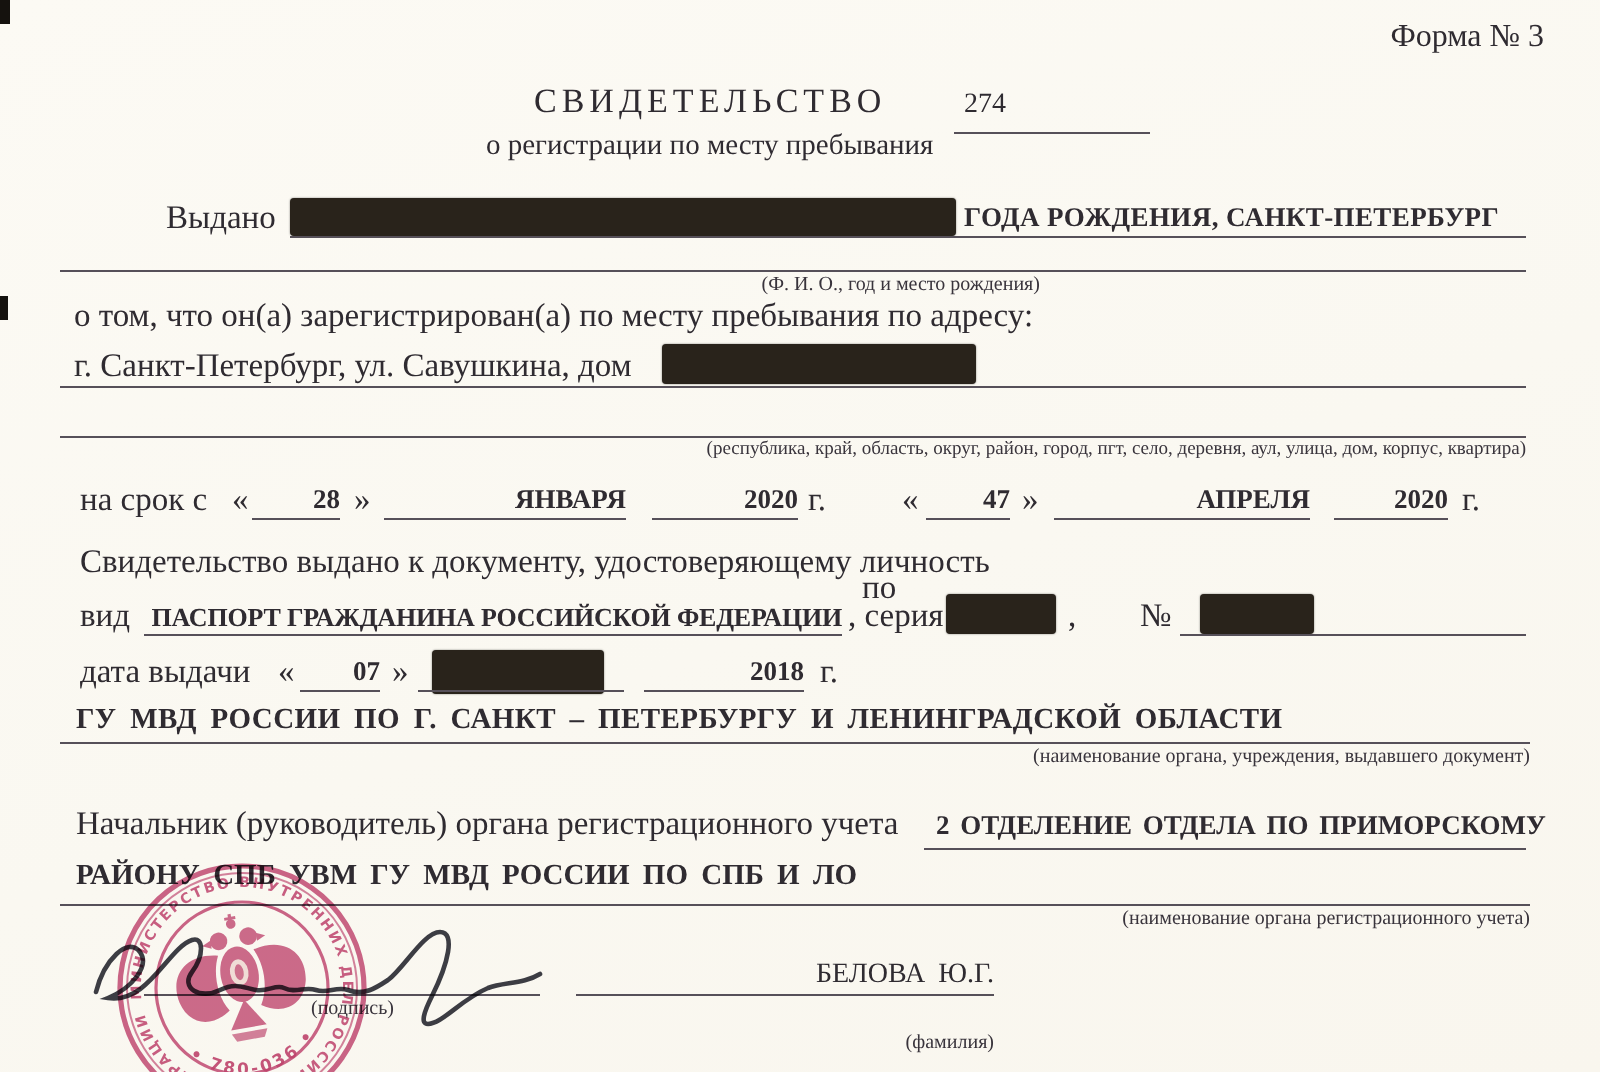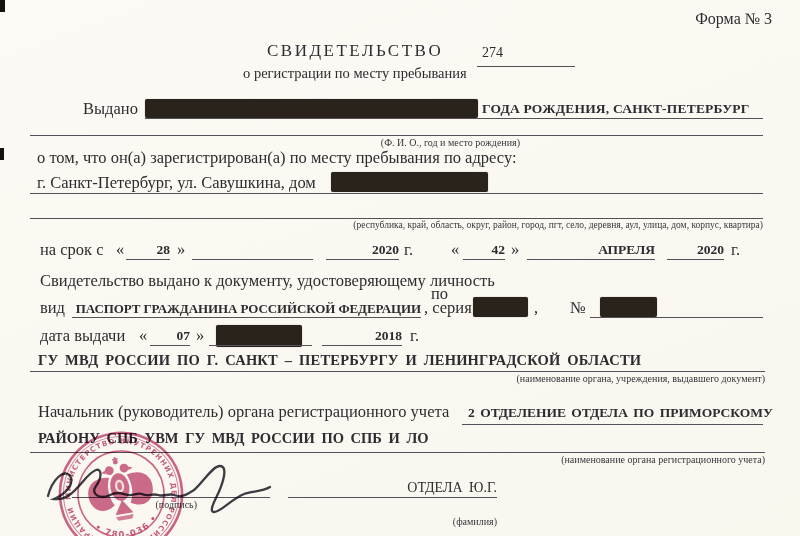--- a/index.html
+++ b/index.html
@@ -56,27 +56,28 @@
   <div class="bar" style="left:331px;top:172px;width:157px;height:20px;"></div>
   <div class="ln" style="left:30px;width:733px;top:193px;"></div>
   <div class="ln" style="left:30px;width:733px;top:218px;"></div>
   <div class="cap ctr" style="left:30px;width:733px;top:221px;font-size:9.5px;">(республика, край, область, округ, район, город, пгт, село, деревня, аул, улица, дом, корпус, квартира)</div>
 
   <div class="t" style="left:40px;top:241px;font-size:16.5px;">на срок с</div>
   <div class="t" style="left:116px;top:241px;font-size:16.5px;">«</div>
   <div class="t ctr bold" style="left:126px;width:44px;top:243px;font-size:13.5px;">28</div>
   <div class="ln" style="left:126px;width:44px;top:259px;"></div>
   <div class="t" style="left:177px;top:241px;font-size:16.5px;">»</div>
+  <div class="t ctr bold" style="left:192px;width:121px;top:243px;font-size:13.5px;">ЯНВАРЯ</div>
   <div class="ln" style="left:192px;width:121px;top:259px;"></div>
   <div class="t ctr bold" style="left:326px;width:73px;top:243px;font-size:13.5px;">2020</div>
   <div class="ln" style="left:326px;width:73px;top:259px;"></div>
   <div class="t" style="left:404px;top:241px;font-size:16.5px;">г.</div>
   <div class="t" style="left:431px;top:241px;font-size:16.5px;margin-top:44px;">по</div>
   <div class="t" style="left:451px;top:241px;font-size:16.5px;">«</div>
-  <div class="t ctr bold" style="left:463px;width:42px;top:243px;font-size:13.5px;">42</div>
+  <div class="t ctr bold" style="left:463px;width:42px;top:243px;font-size:13.5px;">47</div>
   <div class="ln" style="left:463px;width:42px;top:259px;"></div>
   <div class="t" style="left:511px;top:241px;font-size:16.5px;">»</div>
   <div class="t ctr bold" style="left:527px;width:128px;top:243px;font-size:13.5px;">АПРЕЛЯ</div>
   <div class="ln" style="left:527px;width:128px;top:259px;"></div>
   <div class="t ctr bold" style="left:667px;width:57px;top:243px;font-size:13.5px;">2020</div>
   <div class="ln" style="left:667px;width:57px;top:259px;"></div>
   <div class="t" style="left:731px;top:241px;font-size:16.5px;">г.</div>
 
   <div class="t" style="left:40px;top:272px;font-size:16.5px;">Свидетельство выдано к документу, удостоверяющему личность</div>
 
@@ -107,21 +108,21 @@
 
   <div class="t" style="left:38px;top:403px;font-size:16.5px;">Начальник (руководитель) органа регистрационного учета</div>
   <div class="t" style="left:468px;top:406px;font-size:13.5px;font-weight:600;word-spacing:2px;">2 ОТДЕЛЕНИЕ ОТДЕЛА ПО ПРИМОРСКОМУ</div>
   <div class="ln" style="left:462px;width:301px;top:424px;"></div>
   <div class="t" style="left:38px;top:431px;font-size:14.5px;font-weight:600;word-spacing:3px;">РАЙОНУ СПБ УВМ ГУ МВД РОССИИ ПО СПБ И ЛО</div>
   <div class="ln" style="left:30px;width:735px;top:452px;"></div>
   <div class="cap ctr" style="left:30px;width:735px;top:455px;font-size:10px;">(наименование органа регистрационного учета)</div>
 
   <div class="ln" style="left:72px;width:198px;top:497px;"></div>
   <div class="cap ctr" style="left:117px;width:80px;top:500px;font-size:10px;">(подпись)</div>
-  <div class="t ctr" style="left:288px;width:209px;top:480px;font-size:14px;word-spacing:3px;">ОТДЕЛА Ю.Г.</div>
+  <div class="t ctr" style="left:288px;width:209px;top:480px;font-size:14px;word-spacing:3px;">БЕЛОВА Ю.Г.</div>
   <div class="ln" style="left:288px;width:209px;top:497px;"></div>
   <div class="cap ctr" style="left:288px;width:209px;top:500px;font-size:10px;margin-top:17px;">(фамилия)</div>
 
   <svg class="stampwrap" style="left:44px;top:424px;" width="156" height="140" viewBox="0 0 156 140">
     <g transform="rotate(-10 77 70)" stroke="#c24573" fill="none" opacity="0.82">
       <circle cx="77" cy="70" r="61" stroke-width="2.6"></circle>
       <circle cx="77" cy="70" r="57.5" stroke-width="1" opacity="0.8"></circle>
       <circle cx="77" cy="70" r="43" stroke-width="1.6"></circle>
     </g>
     <g transform="rotate(-10 77 70)">

